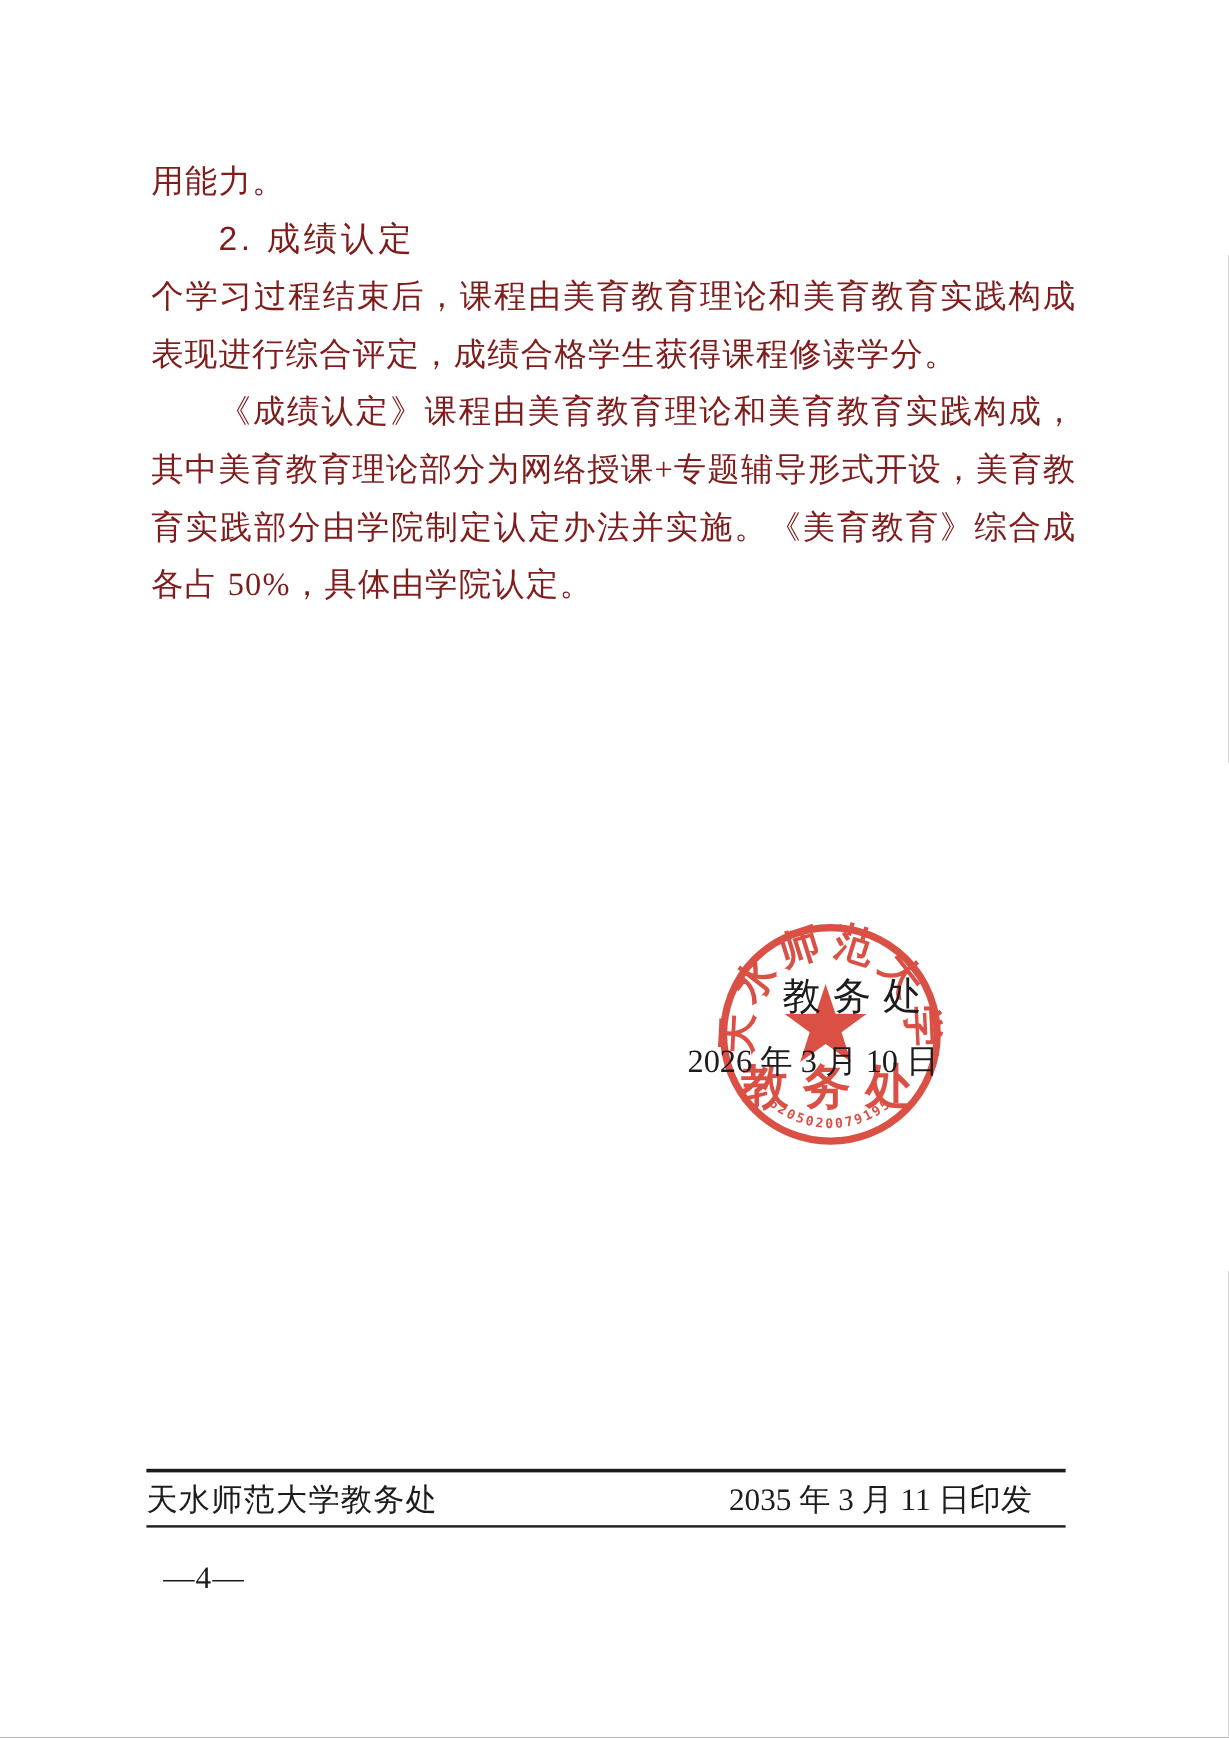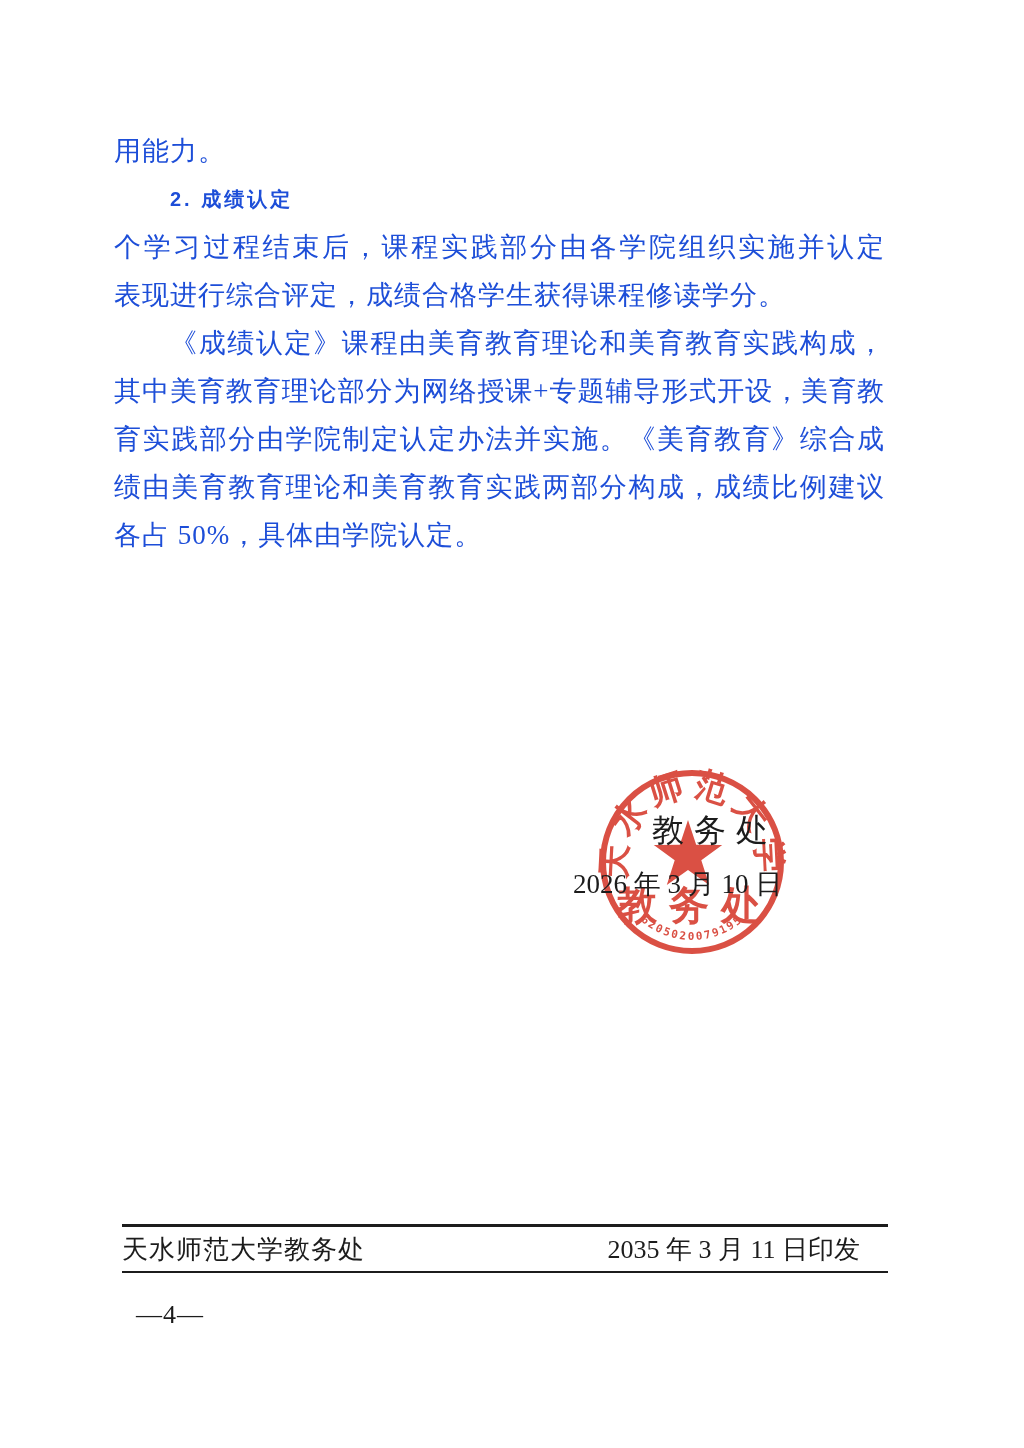--- a/index.html
+++ b/index.html
@@ -10,44 +10,44 @@
     margin: 0 auto;
     background: #ffffff;
     overflow: hidden;
     color: #1c1c1c;
     font-family: "Liberation Serif", "DejaVu Serif", serif;
   }
 
   
   .body-text {
     position: absolute;
-    left: 114px;
+    left: 126px;
     top: 127px;
     width: 770px;
     font-size: 27px;
-    color: #1d4ed8;
+    color: #7f1d1d;
   }
   .bline {
     height: 48px;
     line-height: 48px;
     letter-spacing: 1px;
     white-space: nowrap;
   }
   .bline.indent { text-indent: 56px; }
   .bline.just {
     letter-spacing: 0;
     white-space: normal;
     text-align: justify;
     text-align-last: justify;
     text-justify: inter-character;
   }
   .bline.heading {
     font-family: "Liberation Sans", "DejaVu Sans", sans-serif;
-    font-weight: bold;
-    font-size: 20px;
+    font-weight: normal;
+    font-size: 28px;
     letter-spacing: 3px;
   }
 
   
   .attachment {
     position: absolute;
     left: 122px;
     top: 704px;
     width: 770px;
     height: 48px;
@@ -128,26 +128,25 @@
   }
 </style>
 </head>
 <body>
 
 <div class="page">
 
   <div class="body-text">
     <div class="bline">用能力。</div>
     <div class="bline heading indent">2. 成绩认定</div>
-    <div class="bline just">个学习过程结束后，课程实践部分由各学院组织实施并认定</div>
+    <div class="bline just">个学习过程结束后，课程由美育教育理论和美育教育实践构成</div>
     <div class="bline">表现进行综合评定，成绩合格学生获得课程修读学分。</div>
     <div class="bline just indent">《成绩认定》课程由美育教育理论和美育教育实践构成，</div>
     <div class="bline just">其中美育教育理论部分为网络授课+专题辅导形式开设，美育教</div>
     <div class="bline just">育实践部分由学院制定认定办法并实施。《美育教育》综合成</div>
-    <div class="bline just">绩由美育教育理论和美育教育实践两部分构成，成绩比例建议</div>
     <div class="bline">各占 50%，具体由学院认定。</div>
   </div>
 
 
   <div class="seal-wrap">
     <svg width="230" height="230" viewBox="0 0 230 230">
       <g opacity="0.88" fill="#d5382b">
         <circle cx="115" cy="115" r="89" fill="none" stroke="#d5382b" stroke-width="6"></circle>
         <path id="sealArcTop" d="M 50.7 129.9 A 66 66 0 1 1 179.3 129.9" fill="none"></path>
         <path id="sealArcBottom" d="M 61.8 172 A 78 78 0 0 0 168.2 172" fill="none"></path>

